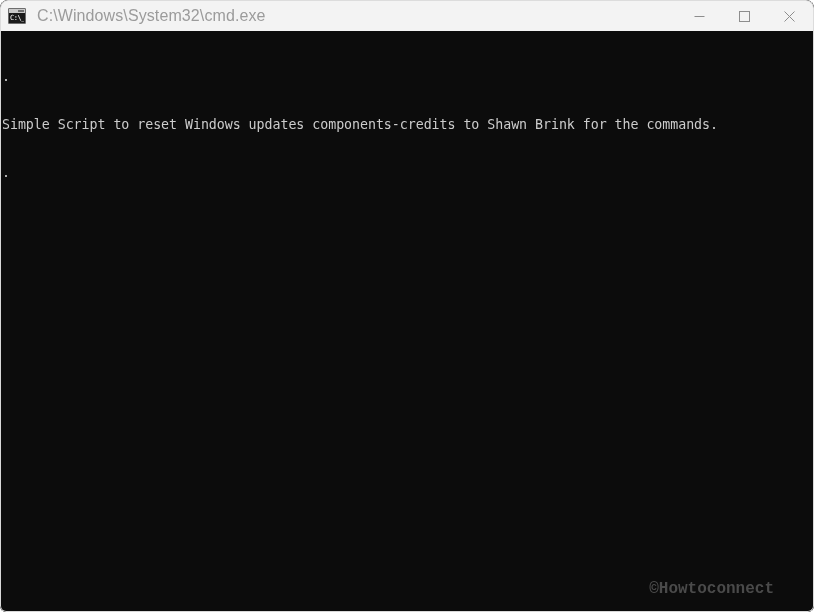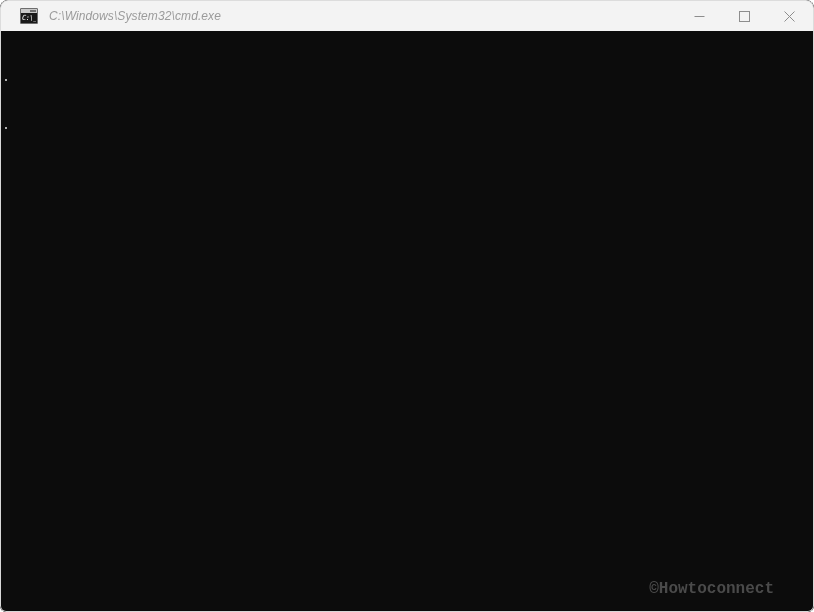--- a/index.html
+++ b/index.html
@@ -38,22 +38,21 @@
     border-radius: 8px 8px 0 0;
     display: flex;
     align-items: center;
   }
 
   .title-left {
     display: flex;
     align-items: center;
     flex: 1 1 auto;
     min-width: 0;
-    padding-left: 19px;
-    font-style: italic;
+    padding-left: 7px;
   }
 
   
   .cmd-icon {
     position: relative;
     width: 18px;
     height: 16px;
     flex: 0 0 auto;
     background: #1a1a1a;
     border: 1px solid #6e6e6e;
@@ -84,21 +83,21 @@
     font-family: "DejaVu Sans Mono", monospace;
     font-size: 7px;
     line-height: 11px;
     letter-spacing: -0.5px;
     white-space: nowrap;
     overflow: hidden;
   }
 
   .title-text {
     margin-left: 11px;
-    font-size: 12px;
+    font-size: 16px;
     color: #9b9b9b;
     white-space: nowrap;
     overflow: hidden;
     text-overflow: ellipsis;
     letter-spacing: 0.1px;
   }
 
   .window-controls {
     display: flex;
     flex: 0 0 auto;
@@ -188,18 +187,19 @@
           <line class="gl" x1="0.5" y1="0.5" x2="10.5" y2="10.5"></line>
           <line class="gl" x1="10.5" y1="0.5" x2="0.5" y2="10.5"></line>
         </svg>
       </div>
     </div>
   </div>
 
   <div class="console">
     <div class="console-text">
       <div class="console-line">.</div>
+      <div class="console-line">Simple Script to reset Windows updates components-credits to Shawn Brink for the commands.</div>
       <div class="console-line">.</div>
     </div>
     <div class="watermark">©Howtoconnect</div>
   </div>
 
 </div>
 
 </body></html>

